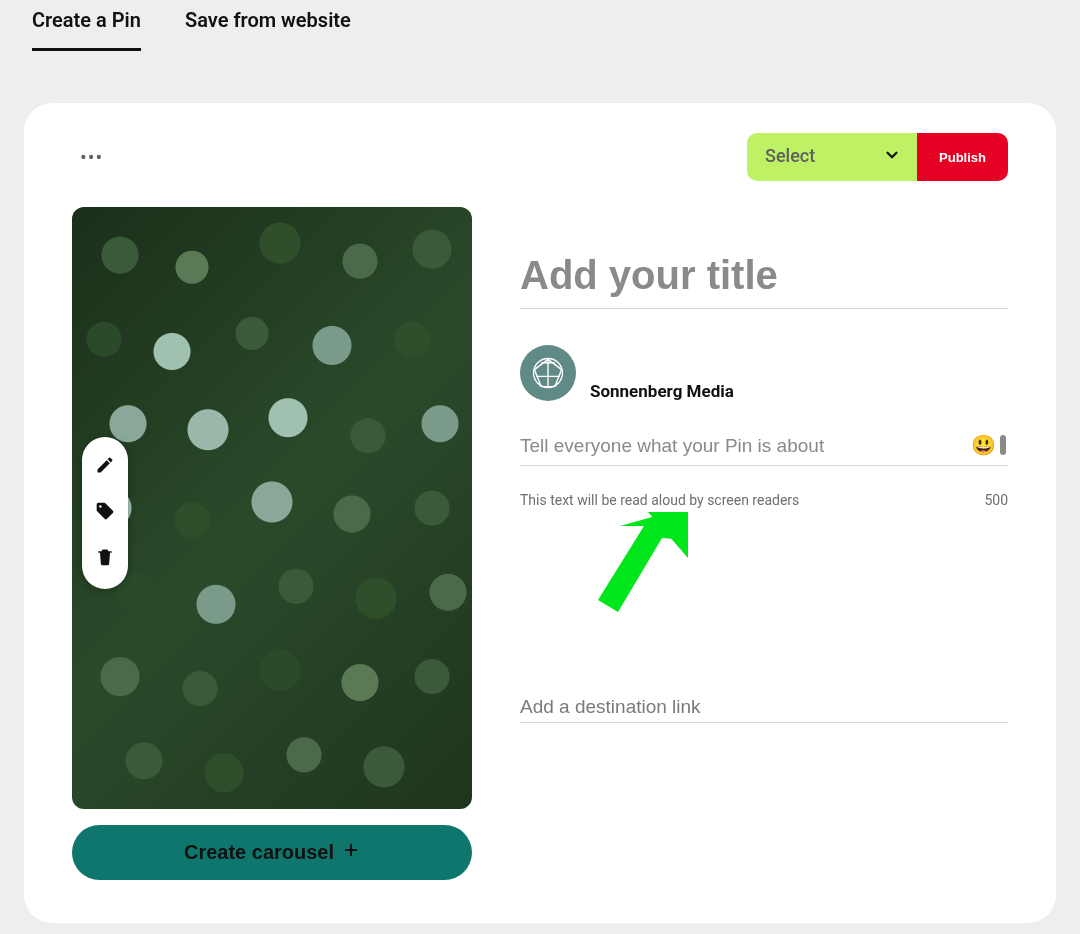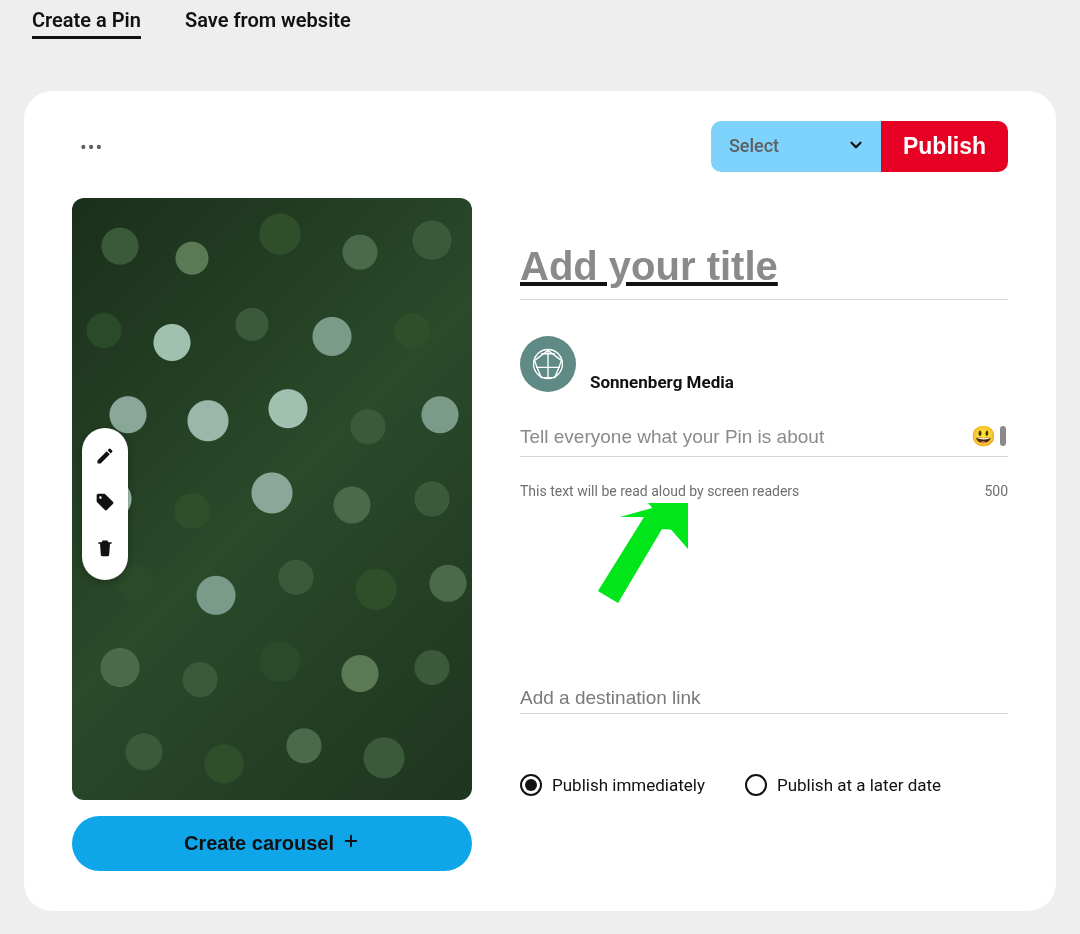--- a/index.html
+++ b/index.html
@@ -12,21 +12,21 @@
   }
   .tabs {
     display: flex;
     gap: 44px;
     padding: 8px 32px 0 32px;
   }
   .tab {
     font-size: 20px;
     font-weight: 600;
     color: #111;
-    padding-bottom: 4px;
+    padding-bottom: 16px;
     cursor: pointer;
   }
   .tab.active {
     border-bottom: 3px solid #111;
   }
   .card {
     background: #fff;
     border-radius: 28px;
     margin: 52px 24px 20px 24px;
     height: 820px;
@@ -42,21 +42,21 @@
   .more-btn {
     font-size: 20px;
     color: #5f5f5f;
     cursor: pointer;
     padding: 6px;
     margin-left: 2px;
     letter-spacing: 1px;
   }
   .top-actions { display: flex; gap: 0; align-items: stretch; }
   .board-select {
-    background: #7dd3fc;
+    background: #bef264;
     border: none;
     border-radius: 10px 0 0 10px;
     padding: 12px 44px 15px 18px;
     font-size: 18px;
     color: #5f5f5f;
     font-weight: 500;
     position: relative;
     display: flex;
     align-items: center;
     min-width: 170px;
@@ -67,21 +67,21 @@
     right: 16px;
     top: 50%;
     transform: translateY(-50%);
   }
   .publish-btn {
     background: #e60023;
     color: #fff;
     border: none;
     border-radius: 0 10px 10px 0;
     padding: 12px 22px;
-    font-size: 23px;
+    font-size: 13px;
     font-weight: 700;
     cursor: pointer;
   }
   .body-row {
     display: flex;
     gap: 48px;
     align-items: flex-start;
   }
   .image-col { width: 400px; flex: none; }
   .pin-image {
@@ -137,21 +137,21 @@
     flex-direction: column;
     align-items: center;
     gap: 22px;
     padding: 18px 0;
     box-shadow: 0 2px 8px rgba(0,0,0,0.25);
   }
   .tool-btn { cursor: pointer; color: #111; }
   .carousel-btn {
     margin-top: 16px;
     width: 400px;
-    background: #0ea5e9;
+    background: #0f766e;
     border: none;
     border-radius: 28px;
     padding: 16px 0;
     font-size: 20px;
     font-weight: 700;
     color: #111;
     cursor: pointer;
     display: flex;
     align-items: center;
     justify-content: center;
@@ -160,21 +160,20 @@
   .form-col { flex: 1; padding-top: 42px; position: relative; }
   .title-input {
     width: 100%;
     border: none;
     border-bottom: 1.5px solid #d6d6d6;
     font-size: 40px;
     font-weight: 700;
     color: #111;
     padding: 4px 0 10px 0;
     outline: none;
-    text-decoration: underline;
   }
   .title-input::placeholder { color: #8a8a8a; }
   .author-row {
     display: flex;
     align-items: flex-end;
     gap: 14px;
     margin-top: 36px;
     margin-bottom: 32px;
   }
   .avatar {
@@ -330,26 +329,16 @@
         <span>500</span>
       </div>
 
       <svg class="arrow-annotation" width="110" height="130" viewBox="0 0 110 130">
         <polygon points="92,0 110,28 84,26 40,100 20,88 66,14 42,14" fill="#00e61a"></polygon>
         <polygon points="70,0 110,0 110,46" fill="#00e61a"></polygon>
       </svg>
 
       <input class="link-input" placeholder="Add a destination link" style="">
 
-      <div class="radio-row">
-        <label class="radio-option">
-          <span class="radio checked"></span>
-          <span>Publish immediately</span>
-        </label>
-        <label class="radio-option">
-          <span class="radio"></span>
-          <span>Publish at a later date</span>
-        </label>
-      </div>
     </div>
 
   </div>
 </div>
 
 </body></html>

